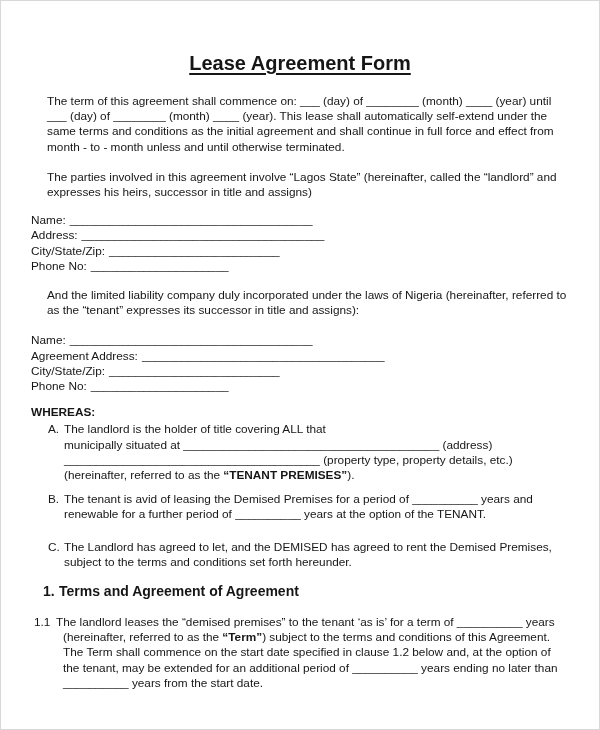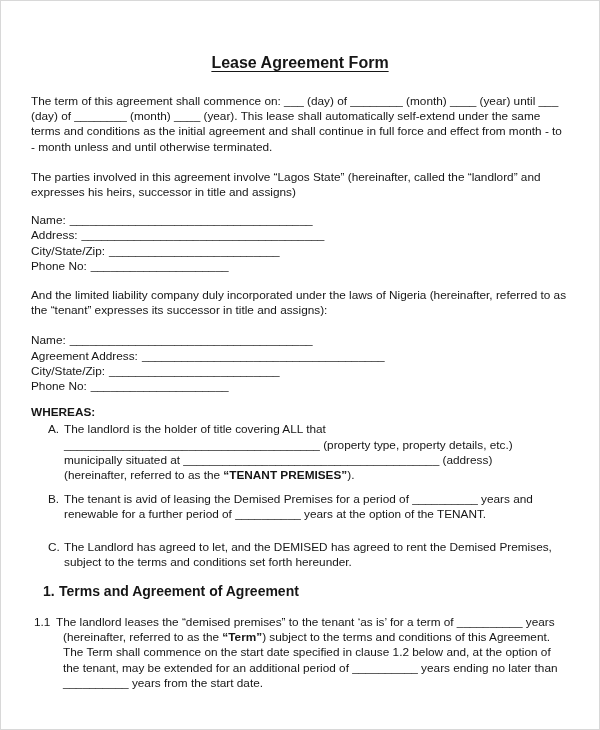--- a/index.html
+++ b/index.html
@@ -10,29 +10,29 @@
     background: #ffffff;
     border: 1px solid #d8d8d8;
     padding: 50px 30px 0 30px;
     font-family: "Liberation Sans", sans-serif;
     font-size: 11.8px;
     line-height: 15.2px;
     color: #161616;
     overflow: hidden;
   }
   .doc-title {
-    font-size: 16px;
+    font-size: 20px;
     line-height: 24px;
     font-weight: bold;
     text-align: center;
     text-decoration: underline;
     text-underline-offset: 3px;
     margin: 0 0 19px 0;
   }
-  .para { margin: 0 0 15px 0; }
+  .para { margin: 0 0 15px 16px; }
   .para.mb13 { margin-bottom: 13px; }
   .fields { margin: 8px 0 14px 0; }
   .fields.mb11 { margin-bottom: 11px; }
   .field-row { white-space: nowrap; }
   .field-row .blank { margin-left: 4px; }
   .whereas-heading { font-weight: bold; margin: 0 0 2px 0; }
   .witem { position: relative; padding-left: 33px; margin: 0 0 9px 0; }
   .witem.mb17 { margin-bottom: 17px; }
   .witem.mb0 { margin-bottom: 0; }
   .witem .marker { position: absolute; left: 17px; top: 0; }
@@ -91,22 +91,22 @@
     <div class="field-row">
       <span>Phone No:</span><span class="blank">_____________________</span>
     </div>
   </div>
 
   <div class="whereas-heading">WHEREAS:</div>
 
   <div class="witem">
     <span class="marker">A.</span>
     <div>The landlord is the holder of title covering ALL that</div>
+    <div>municipally situated at _______________________________________ (address)</div>
     <div>_______________________________________ (property type, property details, etc.)</div>
-    <div>municipally situated at _______________________________________ (address)</div>
     <div><span>(hereinafter, referred to as the </span><span class="bold">“TENANT PREMISES”</span><span>).</span></div>
   </div>
 
   <div class="witem mb17">
     <span class="marker">B.</span>
     <span>The tenant is avid of leasing the Demised Premises for a period of __________ years and renewable for a further period of __________ years at the option of the TENANT.</span>
   </div>
 
   <div class="witem mb0">
     <span class="marker">C.</span>

